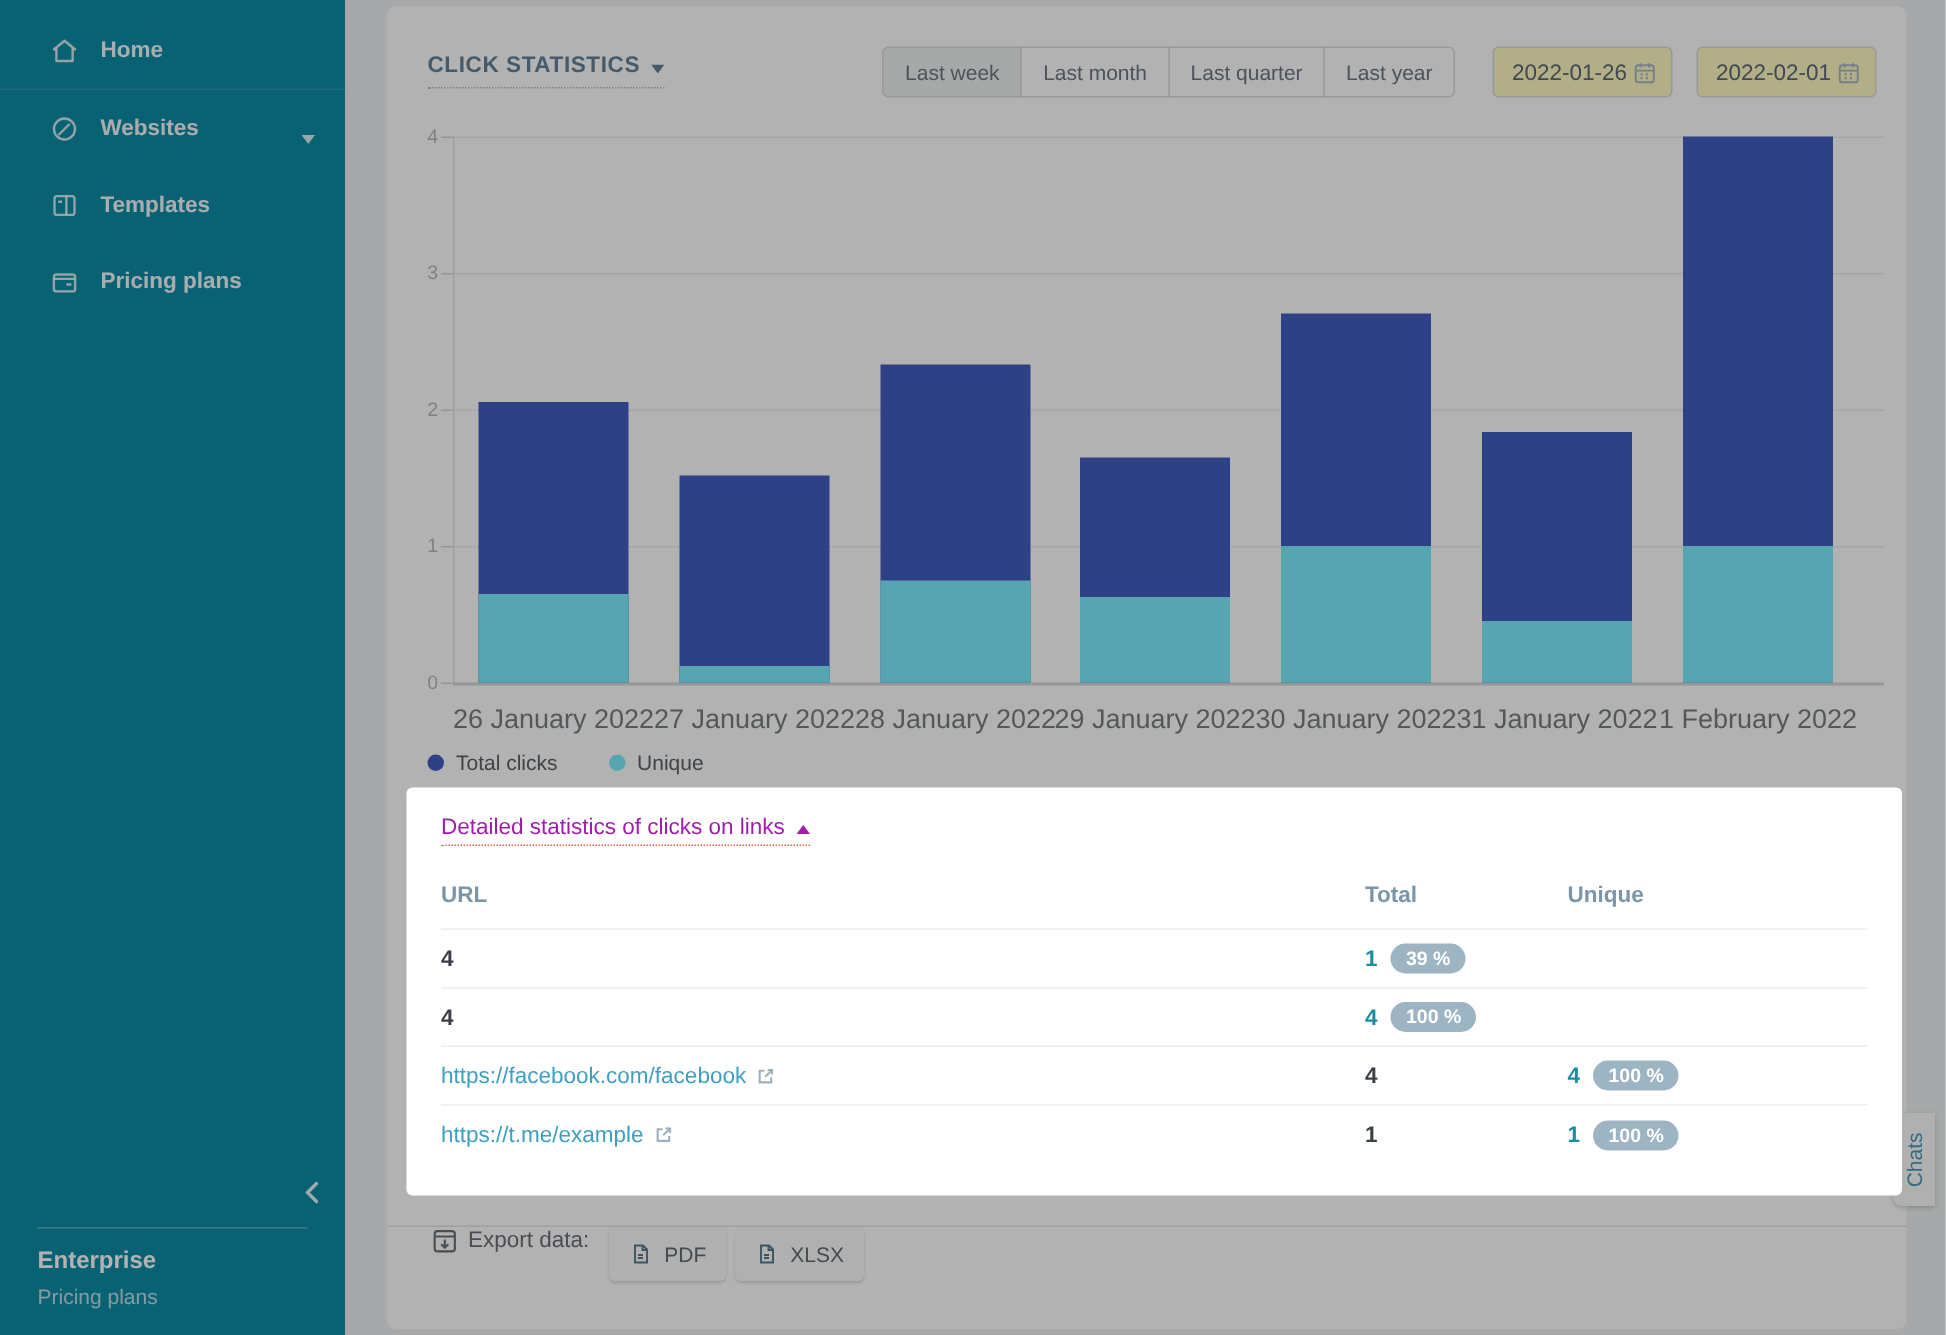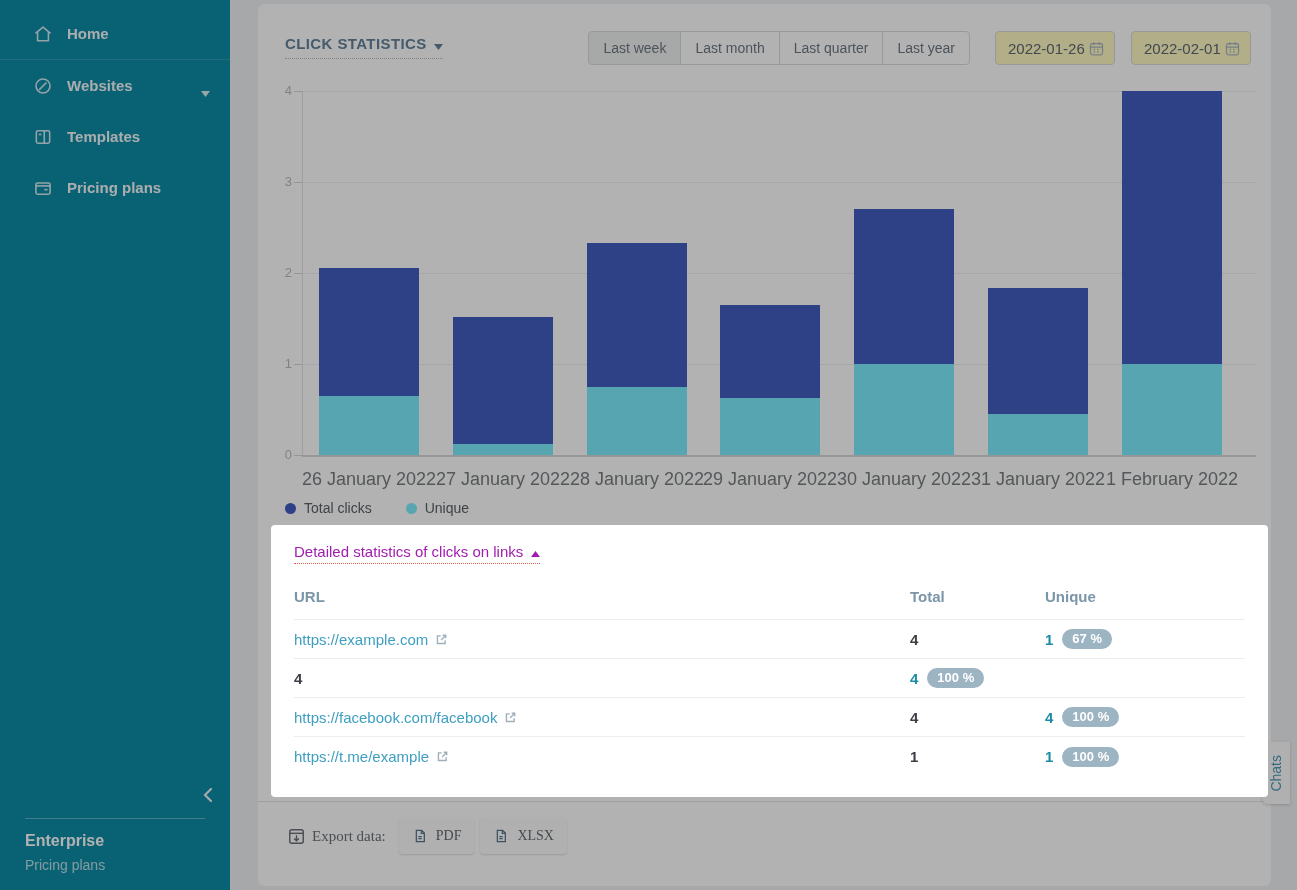--- a/index.html
+++ b/index.html
@@ -74,22 +74,22 @@
   .url-cell { display:flex; align-items:center; gap:7px; }
   .url-link { color:#3e9fc0; font-size:15px; text-decoration:none; cursor:pointer; }
   .ext { color:#9fb0ba; display:flex; }
   .total-cell { font-size:15px; color:#3b3f45; font-weight:600; }
   .uniq-cell { display:flex; align-items:center; gap:9px; }
   .uniq-num { color:#1b8ca6; font-size:15px; font-weight:bold; }
   .pct-badge { background:#9db4c3; color:#ffffff; font-size:13px; font-weight:bold;
                height:20px; line-height:20px; padding:0 10px; border-radius:10px; }
 
   
-  .export-row { position:absolute; left:0; right:0; bottom:16px; height:69px; border-top:1px solid #e2e6e8;
-                display:flex; align-items:center; padding-left:29px;font-family:Liberation Serif, serif; }
+  .export-row { position:absolute; left:0; right:0; bottom:0; height:69px; border-top:1px solid #e2e6e8;
+                display:flex; padding-left:29px; }
   .export-ic { color:#6a7076; display:flex; margin-right:6px; }
   .export-label { font-size:15px; color:#6a7076; margin-right:13px; }
   .exp-btn { display:flex; align-items:center; gap:8px; height:36px; padding:0 13px; margin-right:6px;
              background:#fcfdfd; border:none; border-radius:4px; box-shadow:0 1px 2px rgba(0,0,0,.14);
              font-family:inherit; font-size:14px; color:#646b71; cursor:pointer; }
   .exp-btn .doc { color:#57788d; display:flex; }
 
   
   .chats-tab { position:absolute; left:1262px; top:742px; width:28px; height:62px; background:#fdfdfd;
                border-radius:6px 0 0 6px; box-shadow:0 1px 3px rgba(0,0,0,.18); cursor:pointer;
@@ -262,34 +262,24 @@
             </svg>
         </span>
       </a>
       <div class="dtable" id="details-table">
           <div class="trow head">
             <div>URL</div>
             <div>Total</div>
             <div>Unique</div>
           </div>
           <div class="trow body">
-            <div class="url-cell">
-              <a class="url-link">https://example.com</a>
-              <span class="ext" style="display: flex;">
-                <svg width="13" height="13" viewBox="0 0 16 16" fill="none" stroke="currentColor" stroke-width="1.7">
-                  <path d="M7 3.5 H3 V13 H12.5 V9"></path>
-                  <path d="M7.5 8.5 L13 3"></path>
-                  <path d="M9.5 2.8 H13.2 V6.5"></path>
-                </svg>
-              </span>
-            </div>
             <div class="total-cell">4</div>
             <div class="uniq-cell">
               <span class="uniq-num">1</span>
-              <span class="pct-badge">67 %</span>
+              <span class="pct-badge">39 %</span>
             </div>
           </div>
           <div class="trow body">
             <div class="total-cell">4</div>
             <div class="uniq-cell">
               <span class="uniq-num">4</span>
               <span class="pct-badge">100 %</span>
             </div>
           </div>
           <div class="trow body">

